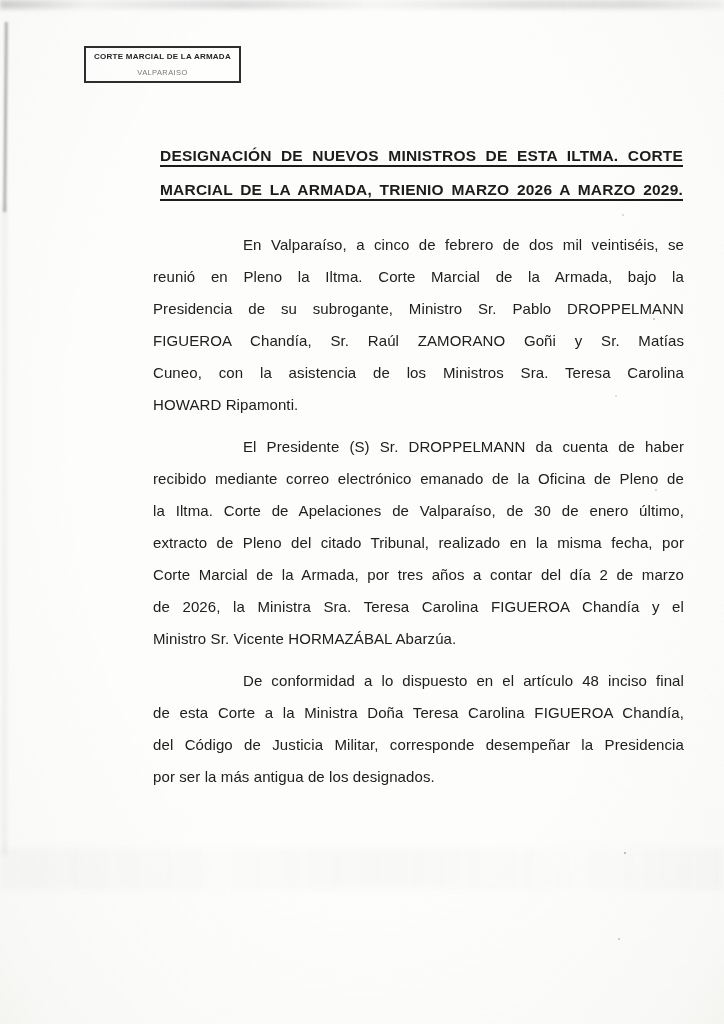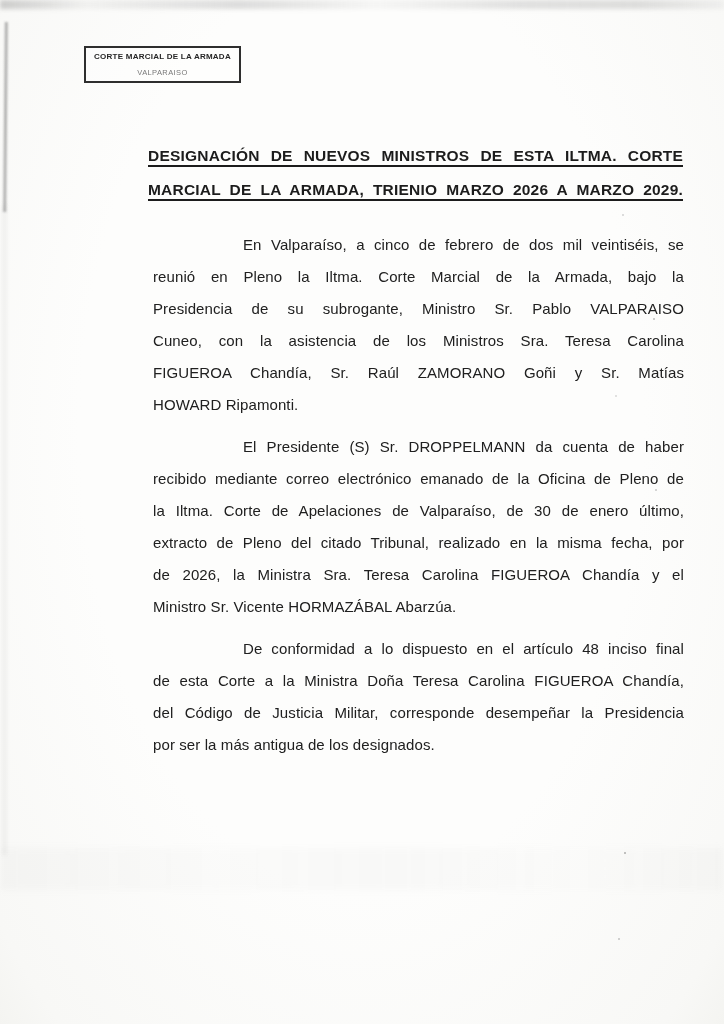--- a/index.html
+++ b/index.html
@@ -113,20 +113,21 @@
     font-weight: bold;
     line-height: 34px;
     letter-spacing: 0.2px;
     color: #1c1c1c;
     text-align: justify;
     text-align-last: justify;
     text-decoration: underline;
     text-decoration-thickness: 1.6px;
     text-underline-offset: 3.5px;
     white-space: nowrap;
+    margin-left: 12px;
   }
 
   
   .doc-body {
     position: absolute;
     left: 137px; top: 229px;
     width: 547px;
   }
   .para { margin: 0 0 10px 16px; }
   .line {
@@ -159,30 +160,31 @@
 
   <div class="title">
     <div class="title-line">DESIGNACIÓN DE NUEVOS MINISTROS DE ESTA ILTMA. CORTE</div>
     <div class="title-line">MARCIAL DE LA ARMADA, TRIENIO MARZO 2026 A MARZO 2029.</div>
   </div>
 
   <div class="doc-body">
       <div class="para">
         <div class="line first">En Valparaíso, a cinco de febrero de dos mil veintiséis, se</div>
         <div class="line">reunió en Pleno la Iltma. Corte Marcial de la Armada, bajo la</div>
-        <div class="line">Presidencia de su subrogante, Ministro Sr. Pablo VALPARAISO</div>
+        <div class="line">Presidencia de su subrogante, Ministro Sr. Pablo DROPPELMANN</div>
+        <div class="line">FIGUEROA Chandía, Sr. Raúl ZAMORANO Goñi y Sr. Matías</div>
         <div class="line">Cuneo, con la asistencia de los Ministros Sra. Teresa Carolina</div>
-        <div class="line">FIGUEROA Chandía, Sr. Raúl ZAMORANO Goñi y Sr. Matías</div>
         <div class="line last">HOWARD Ripamonti.</div>
       </div>
       <div class="para">
         <div class="line first">El Presidente (S) Sr. DROPPELMANN da cuenta de haber</div>
         <div class="line">recibido mediante correo electrónico emanado de la Oficina de Pleno de</div>
         <div class="line">la Iltma. Corte de Apelaciones de Valparaíso, de 30 de enero último,</div>
         <div class="line">extracto de Pleno del citado Tribunal, realizado en la misma fecha, por</div>
+        <div class="line">Corte Marcial de la Armada, por tres años a contar del día 2 de marzo</div>
         <div class="line">de 2026, la Ministra Sra. Teresa Carolina FIGUEROA Chandía y el</div>
         <div class="line last">Ministro Sr. Vicente HORMAZÁBAL Abarzúa.</div>
       </div>
       <div class="para">
         <div class="line first">De conformidad a lo dispuesto en el artículo 48 inciso final</div>
         <div class="line">de esta Corte a la Ministra Doña Teresa Carolina FIGUEROA Chandía,</div>
         <div class="line">del Código de Justicia Militar, corresponde desempeñar la Presidencia</div>
         <div class="line last">por ser la más antigua de los designados.</div>
       </div>
     </div>

